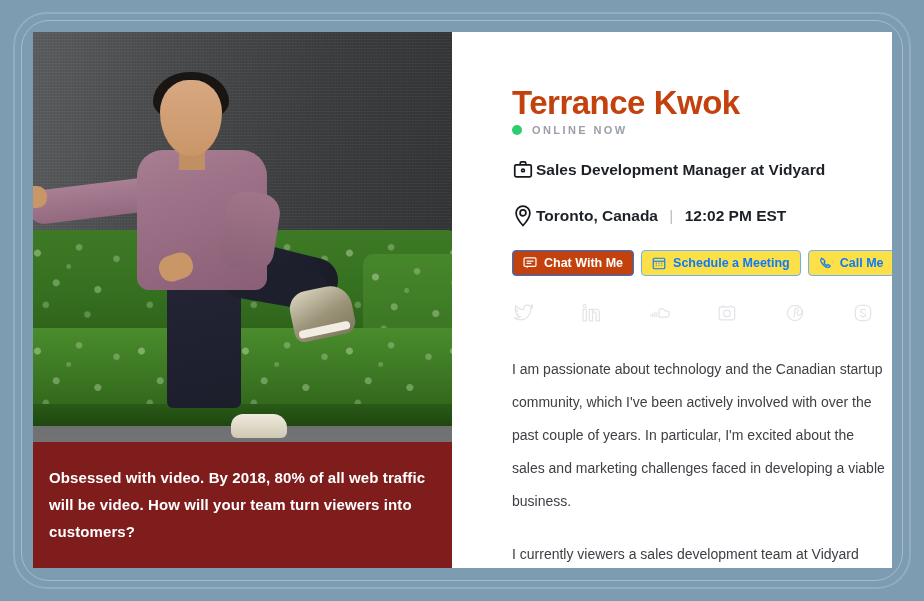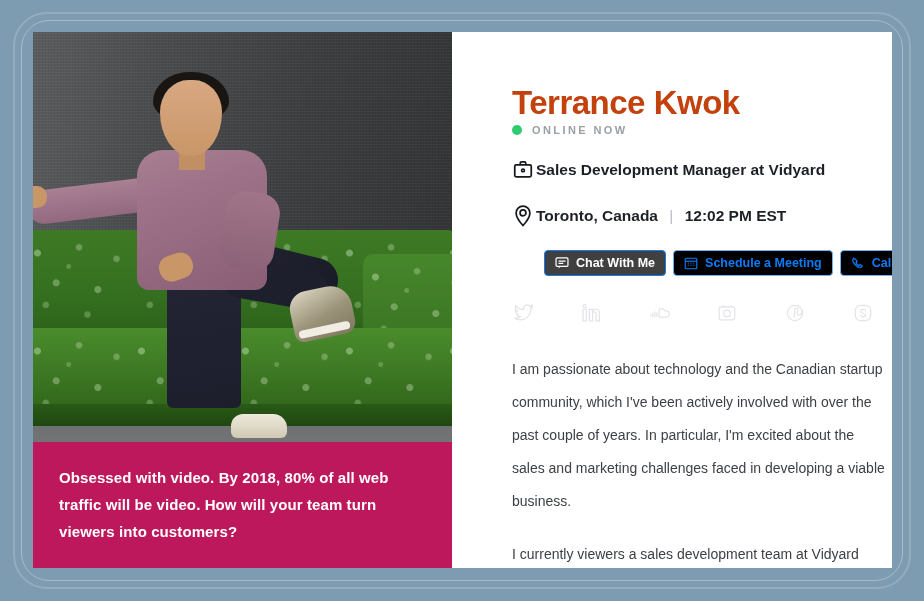--- a/index.html
+++ b/index.html
@@ -194,22 +194,22 @@
   }
   .shoe-down {
     position: absolute; left: 198px; top: 382px;
     width: 56px; height: 24px;
     background: linear-gradient(180deg, #efeadc 0%, #cfc8b4 100%);
     border-radius: 12px 14px 6px 6px;
   }
   .caption {
     position: absolute; left: 0; bottom: 0;
     width: 419px; height: 126px;
-    background: #be185d;
-    padding: 22px 26px;
+    background: #7f1d1d;
+    padding: 22px 16px;
     color: #ffffff;
   }
   .caption-text {
     font-size: 15px;
     font-weight: bold;
     line-height: 27px;
     letter-spacing: .1px;
   }
   
   .right-pane {
@@ -246,22 +246,22 @@
   .sep { color: #b8bdc4; font-weight: normal; margin: 0 7px; }
   .btn-row { display: flex; gap: 7px; margin-top: 22px; }
   .btn {
     display: inline-flex; align-items: center; gap: 7px;
     height: 26px; padding: 0 10px;
     border-radius: 4px;
     font-size: 12.5px; font-weight: bold;
     white-space: nowrap;
     cursor: pointer;
   }
-  .btn.primary { background: #404040; color: #fff; border: 1px solid #0d7bf7; margin-left: 32px; }
-  .btn.ghost { background: #000000; color: #0d7bf7; border: 1px solid #6fb0fa; }
+  .btn.primary { background: #c2410c; color: #fff; border: 1px solid #0d7bf7; }
+  .btn.ghost { background: #fde047; color: #0d7bf7; border: 1px solid #6fb0fa; }
   .btn svg { display: block; }
   .social-row {
     display: flex; margin-top: 24px; margin-left: 2px;
   }
   .social {
     width: 68px; height: 26px;
     display: flex; align-items: center;
     color: #e2e4e7;
     cursor: pointer;
   }

